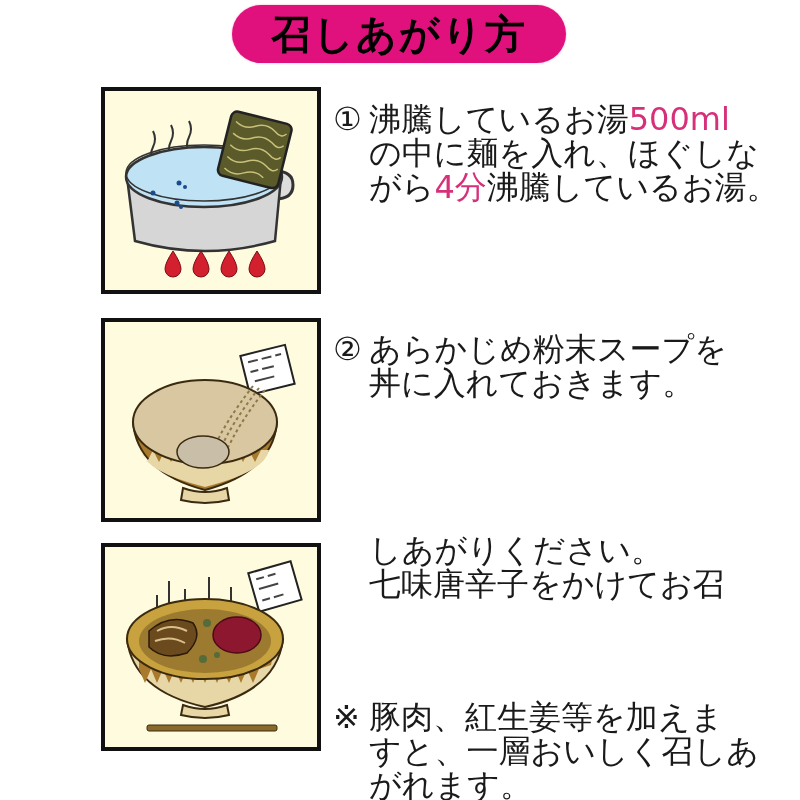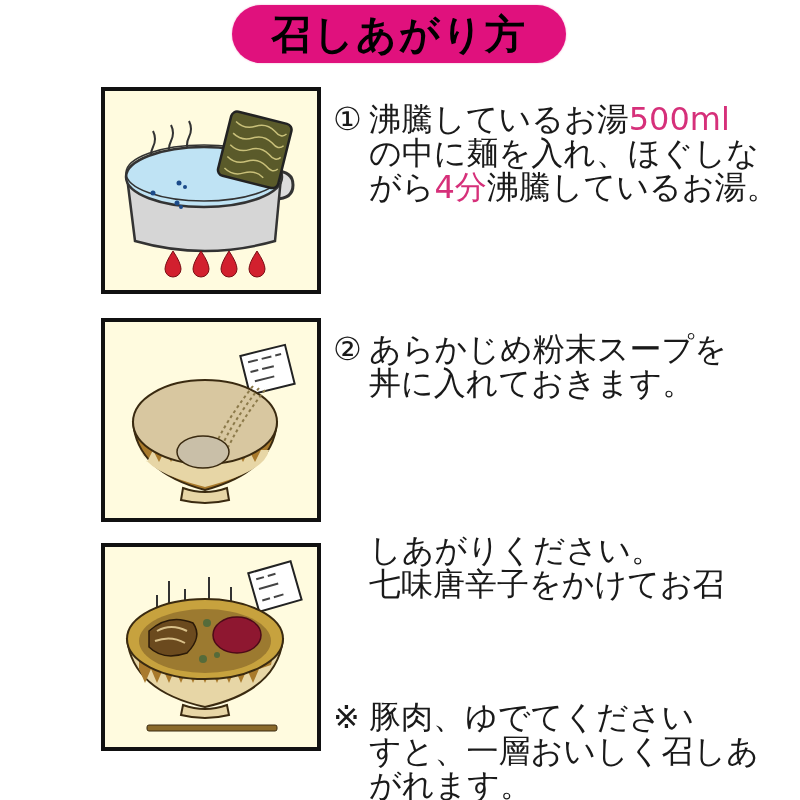--- a/index.html
+++ b/index.html
@@ -183,16 +183,16 @@
   <span class="line"><span class="num">②</span><span>あらかじめ粉末スープを</span></span>
   <span class="line indent">丼に入れておきます。</span>
 </div>
 
 <div class="step" id="step-3">
   <span class="line indent">しあがりください。</span>
   <span class="line indent">七味唐辛子をかけてお召</span>
 </div>
 
 <div class="step" id="note">
-  <span class="line"><span class="num">※</span><span>豚肉、ゆでてください</span></span>
+  <span class="line"><span class="num">※</span><span>豚肉、紅生姜等を加えま</span></span>
   <span class="line indent">すと、一層おいしく召しあ</span>
   <span class="line indent">がれます。</span>
 </div>
 
 </body></html>

